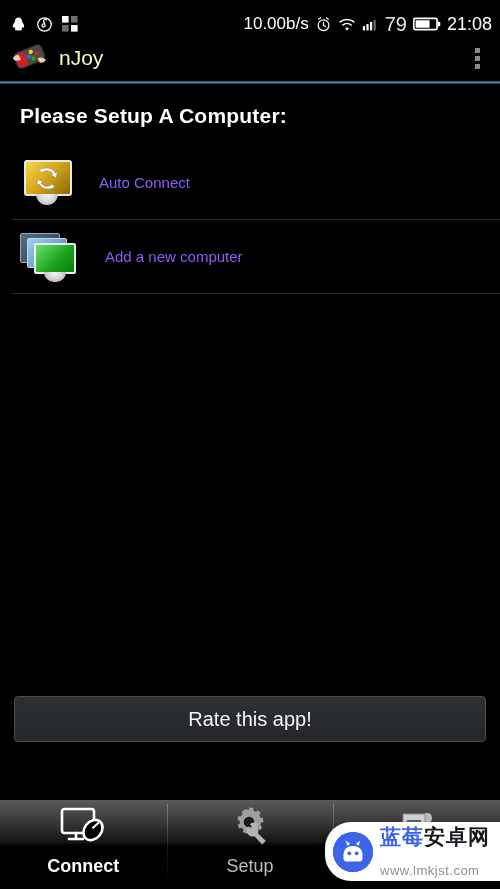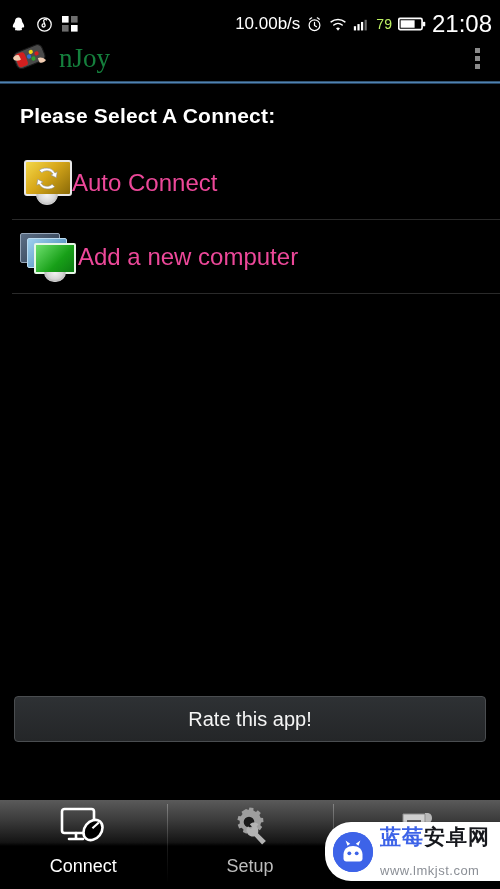--- a/index.html
+++ b/index.html
@@ -15,54 +15,54 @@
   .statusbar {
     height:32px; width:100%;
     background:#000;
     display:flex; align-items:center;
     padding:16px 8px 0 10px;
     color:#fff;
   }
   .sb-left { display:flex; align-items:center; gap:9px; }
   .sb-right { margin-left:auto; display:flex; align-items:center; gap:6px; }
   .sb-text { font-size:17px; color:#fff; letter-spacing:0px; }
-  .sb-time { font-size:24px; color:#fff; }
-  .sb-batt-num { font-size:14px; color:#bef264; }
+  .sb-time { font-size:18px; color:#fff; }
+  .sb-batt-num { font-size:20px; color:#e5e5e5; }
 
   
   .actionbar {
     height:52px; width:100%;
     background:#000;
     display:flex; align-items:center;
     padding:0 14px 0 10px;
     position:relative;
   }
   .app-title {
-    color:#15803d; font-size:27px; margin-left:9px; font-weight:400;font-family:Liberation Serif, serif;
+    color:#fef9c3; font-size:21px; margin-left:9px; font-weight:400;
   }
   .overflow { margin-left:auto; display:flex; flex-direction:column; gap:3px; padding:6px 6px; cursor:pointer; }
   .overflow i { display:block; width:5px; height:5px; background:#8a8a8a; }
   .ab-underline {
     position:absolute; left:0; right:0; bottom:0; height:3px;
     background:linear-gradient(to bottom,#0d1a26 0%,#5b92c4 35%,#3d6c99 70%,#0a1016 100%);
   }
 
   
   .content { position:relative; background:#000; }
   .page-title {
     color:#ffffff; font-size:21px; font-weight:bold;
     padding:20px 0 18px 20px; letter-spacing:0.2px;
   }
   .list { }
   .list-item {
     display:flex; align-items:center;
     height:73px; padding-left:20px;
     position:relative; cursor:pointer;
   }
-  .li-label { color:#ec4899; font-size:24px; }
+  .li-label { color:#8b5cf6; font-size:15px; margin-left:27px; }
   .divider {
     height:1px; background:#2a2a2a; margin-left:12px; margin-right:0;
   }
 
   
   .mon-icon { width:52px; height:46px; position:relative; flex:0 0 52px; }
   .mon-screen {
     position:absolute; left:4px; top:0; width:48px; height:36px;
     border:2px solid #e8e8e8; border-radius:3px;
   }
@@ -121,21 +121,21 @@
     position:relative; flex:1 1 0;
     display:flex; flex-direction:column; align-items:center; justify-content:flex-start;
     padding-top:5px; cursor:pointer;
   }
   .tab + .tab::before {
     content:""; position:absolute; left:0; top:4px; bottom:6px; width:1px;
     background:linear-gradient(to bottom,rgba(255,255,255,0.28) 0%,rgba(255,255,255,0.10) 55%,rgba(255,255,255,0) 100%);
   }
   .tab-icon { width:56px; height:48px; display:block; }
   .tab-label { font-size:18px; margin-top:3px; }
-  .tab.active .tab-label { color:#ffffff; }
+  .tab.active .tab-label { color:#ffffff;font-weight:bold; }
   .tab .tab-label { color:#bdbdbd; }
 
   
   .watermark {
     position:absolute; right:0px; bottom:8px;
     height:59px; padding:0 10px 0 8px;
     background:#fff; border-radius:26px 0 0 26px;
     display:flex; align-items:center; gap:7px;
     box-shadow:0 0 0 1px rgba(0,0,0,0.06);
   }
@@ -210,21 +210,21 @@
     <span class="app-title">nJoy</span>
     <div class="overflow">
       <i></i>
       <i></i>
       <i></i>
     </div>
     <div class="ab-underline"></div>
   </div>
 
   <div class="content">
-    <div class="page-title">Please Select A Connect:</div>
+    <div class="page-title">Please Setup A Computer:</div>
 
     <div class="list">
 
       <div class="list-item">
         <div class="mon-icon">
           <div class="mon-screen gold-screen"></div>
           <svg class="sync" viewBox="0 0 30 28">
             <path fill="#ffffff" stroke="#8a8a8a" stroke-width="0.6" d="M15 3.2c3.6 0 6.7 2 8.2 5l2.4-1.2-1 6.2-5.6-2.8 2.3-1.1c-1.2-2.1-3.5-3.4-6.3-3.4-2.1 0-4 .8-5.3 2.1l-2.7-2.5C9 3.6 11.8 3.2 15 3.2z"></path>
             <path fill="#ffffff" stroke="#8a8a8a" stroke-width="0.6" d="M15 24.8c-3.6 0-6.7-2-8.2-5L4.4 21l1-6.2 5.6 2.8-2.3 1.1c1.2 2.1 3.5 3.4 6.3 3.4 2.1 0 4-.8 5.3-2.1l2.7 2.5c-1.9 1.9-4.8 2.3-8 2.3z"></path>
           </svg>

